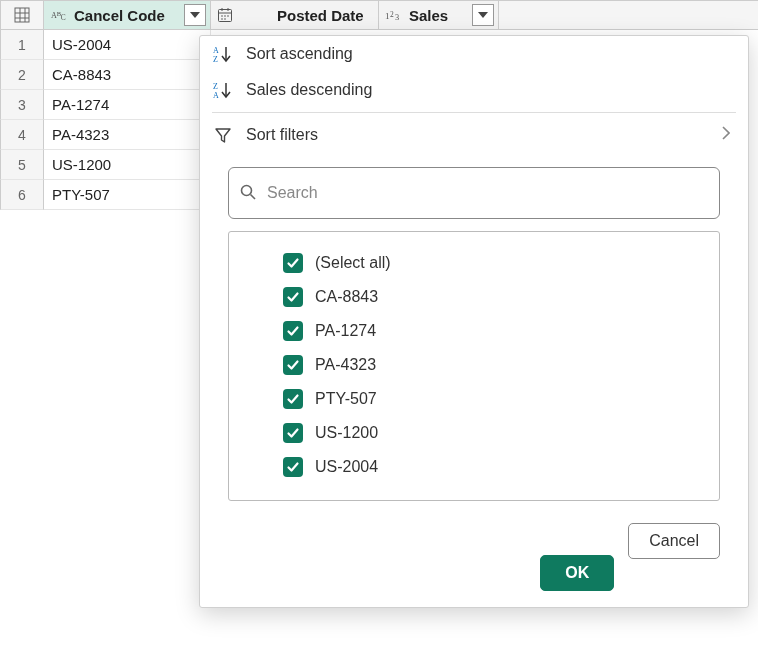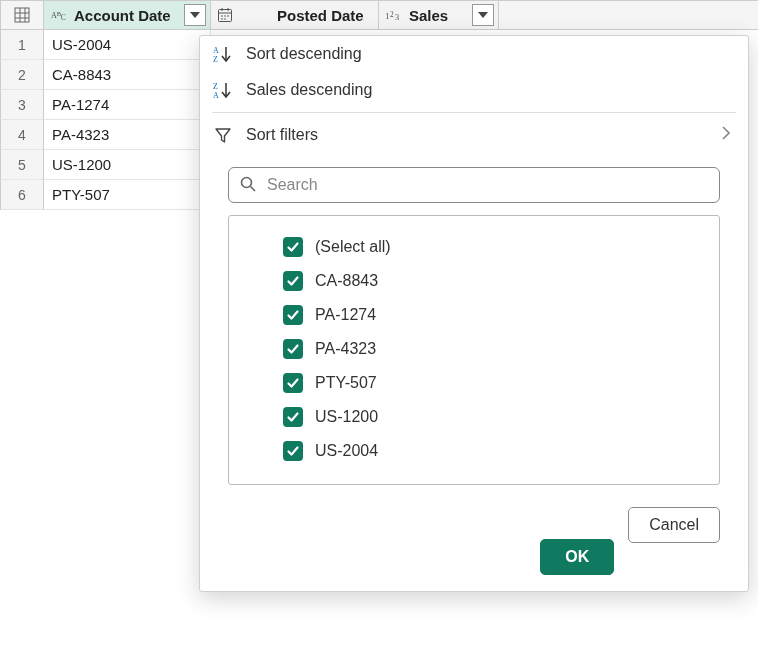--- a/index.html
+++ b/index.html
@@ -132,21 +132,21 @@
     height: 1px;
     background: #ddd;
     margin: 4px 12px;
   }
   .search-wrap {
     margin: 14px 28px 12px 28px;
   }
   .search-box {
     display: flex;
     align-items: center;
-    height: 36px;
+    height: 52px;
     border: 1px solid #888;
     border-radius: 6px;
     padding: 0 10px;
     gap: 8px;
     background: #fff;
   }
   .search-box input {
     border: none;
     outline: none;
     font-size: 16px;
@@ -229,21 +229,21 @@
     </div>
 
     <div class="col-head col1 active">
       <span class="type-ico">
         <svg width="18" height="16" viewBox="0 0 22 16">
             <text x="0" y="12" font-size="10" fill="#555" font-family="Segoe UI">A</text>
             <text x="7" y="9" font-size="8" fill="#555" font-family="Segoe UI">B</text>
             <text x="12" y="14" font-size="9" fill="#555" font-family="Segoe UI">C</text>
           </svg>
       </span>
-      <span class="label">Account Date</span>
+      <span class="label">Cancel Code</span>
       <span class="dd">
         <svg width="10" height="6" viewBox="0 0 10 6">
             <path d="M0 0 L5 6 L10 0 Z" fill="#444"></path>
           </svg>
       </span>
     </div>
 
     <div class="col-head col2">
       <span class="type-ico">
         <svg width="16" height="16" viewBox="0 0 16 16">
@@ -316,21 +316,21 @@
 
   <div class="menu-item">
     <span class="mi-ico">
       <svg width="20" height="18" viewBox="0 0 20 18">
           <text x="0" y="8" font-size="8" fill="#106ebe" font-family="Segoe UI">A</text>
           <text x="0" y="17" font-size="8" fill="#106ebe" font-family="Segoe UI">Z</text>
           <line x1="13" y1="2" x2="13" y2="15" stroke="#333" stroke-width="1.5"></line>
           <path d="M9 11 L13 16 L17 11" fill="none" stroke="#333" stroke-width="1.5"></path>
         </svg>
     </span>
-    <span>Sort descending</span>
+    <span>Sort ascending</span>
   </div>
 
   <div class="menu-item">
     <span class="mi-ico">
       <svg width="20" height="18" viewBox="0 0 20 18">
           <text x="0" y="8" font-size="8" fill="#106ebe" font-family="Segoe UI">Z</text>
           <text x="0" y="17" font-size="8" fill="#106ebe" font-family="Segoe UI">A</text>
           <line x1="13" y1="2" x2="13" y2="15" stroke="#333" stroke-width="1.5"></line>
           <path d="M9 11 L13 16 L17 11" fill="none" stroke="#333" stroke-width="1.5"></path>
         </svg>

